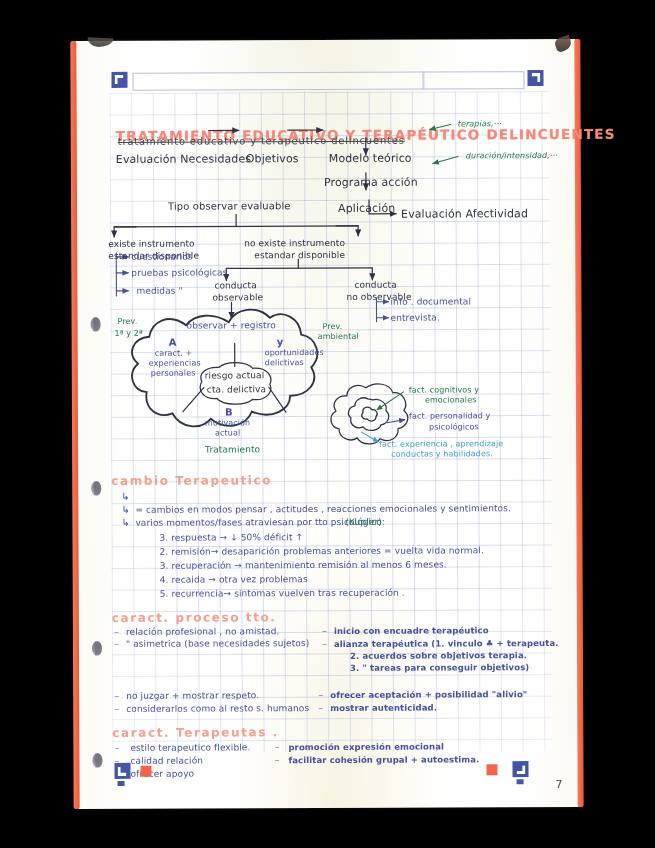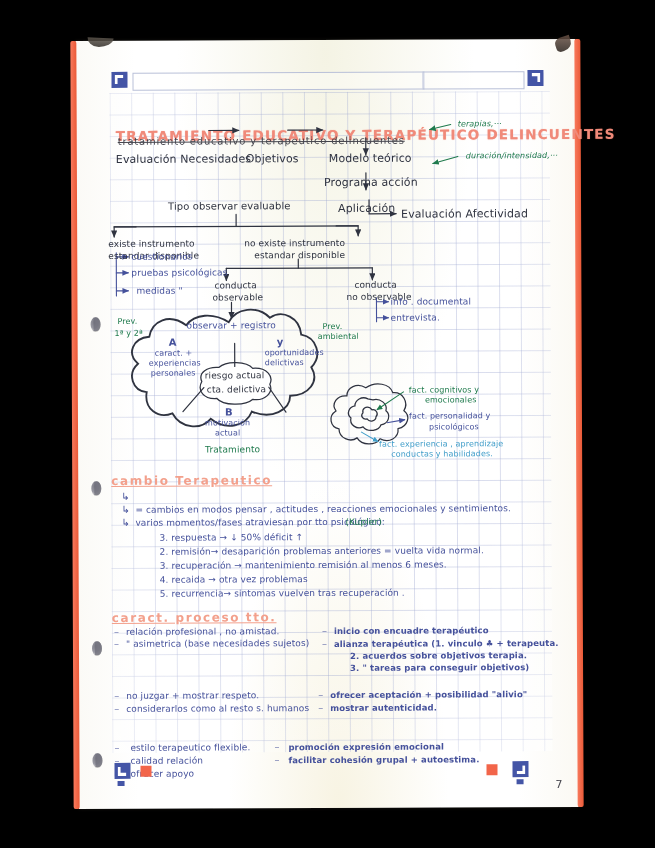--- a/index.html
+++ b/index.html
@@ -67,21 +67,21 @@
 
   
   .hw{position:absolute;white-space:nowrap;font-family:"DejaVu Sans",sans-serif;
       color:#3f4a8c;letter-spacing:.1px;}
   .blue{color:#45519b;}
   .dark{color:#2f3340;}
   .green{color:#1f7a4d;}
   .cyan{color:#3f9dc9;}
   .pinkhead{color:#f3a08c;font-weight:bold;letter-spacing:1.6px;}
   .s8{font-size:8px;} .s85{font-size:8.5px;font-weight:bold;} .s9{font-size:9px;}
-  .s10{font-size:10px;} .s11{font-size:11px;} .s12{font-size:12px;text-decoration:underline;}
+  .s10{font-size:10px;} .s11{font-size:11px;} .s12{font-size:12px;}
   .it{font-style:italic;}
 
   
   #title-pink{position:absolute;left:40px;top:87px;font-size:13.5px;font-weight:bold;
      color:#f08a7a;letter-spacing:1.2px;white-space:nowrap;
      text-shadow:0 0 1px rgba(240,120,100,.6);}
   #title-dark{position:absolute;left:42px;top:95px;font-size:10px;
      color:#32323c;letter-spacing:.8px;white-space:nowrap;
      text-decoration:line-through;text-decoration-thickness:1px;opacity:.9;}
 
@@ -322,20 +322,21 @@
 
     <div class="bullet" style="left:36px;top:649px">–</div>
     <div class="hw blue s9" style="left:48px;top:650px">no juzgar + mostrar respeto.</div>
     <div class="bullet" style="left:36px;top:662px">–</div>
     <div class="hw blue s9" style="left:48px;top:663px">considerarlos como al resto s. humanos</div>
     <div class="bullet" style="left:240px;top:649px">–</div>
     <div class="hw blue s85" style="left:252px;top:650px">ofrecer aceptación + posibilidad "alivio"</div>
     <div class="bullet" style="left:240px;top:662px">–</div>
     <div class="hw blue s85" style="left:252px;top:663px">mostrar autenticidad.</div>
 
+    <div class="hw pinkhead s12" style="left:34px;top:685px">caract. Terapeutas .</div>
     <div class="bullet" style="left:36px;top:701px">–</div>
     <div class="hw blue s9" style="left:52px;top:702px">estilo terapeutico flexible.</div>
     <div class="bullet" style="left:36px;top:714px">–</div>
     <div class="hw blue s9" style="left:52px;top:715px">calidad relación</div>
     <div class="bullet" style="left:36px;top:727px">–</div>
     <div class="hw blue s9" style="left:52px;top:728px">ofrecer  apoyo</div>
     <div class="bullet" style="left:196px;top:701px">–</div>
     <div class="hw blue s85" style="left:210px;top:702px">promoción expresión emocional</div>
     <div class="bullet" style="left:196px;top:714px">–</div>
     <div class="hw blue s85" style="left:210px;top:715px">facilitar cohesión grupal + autoestima.</div>

